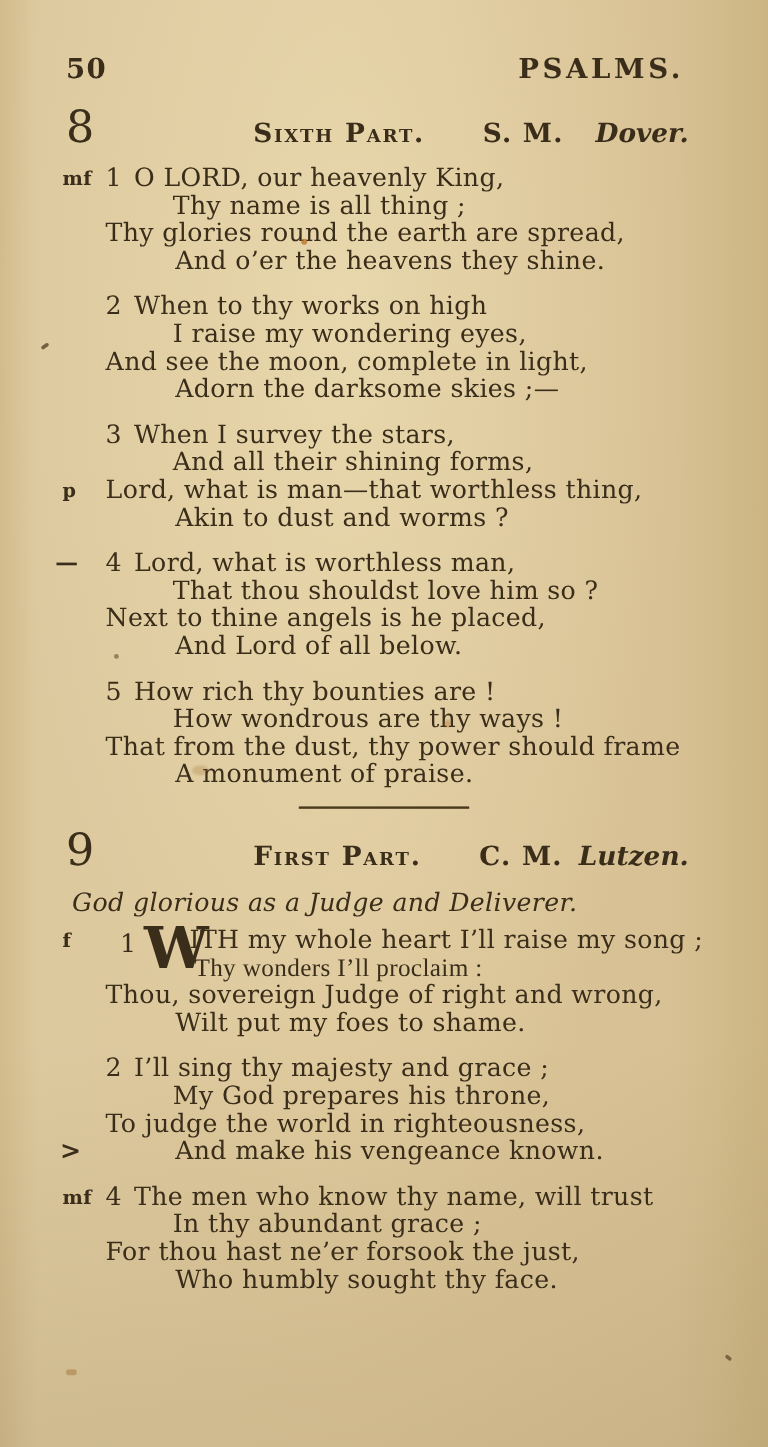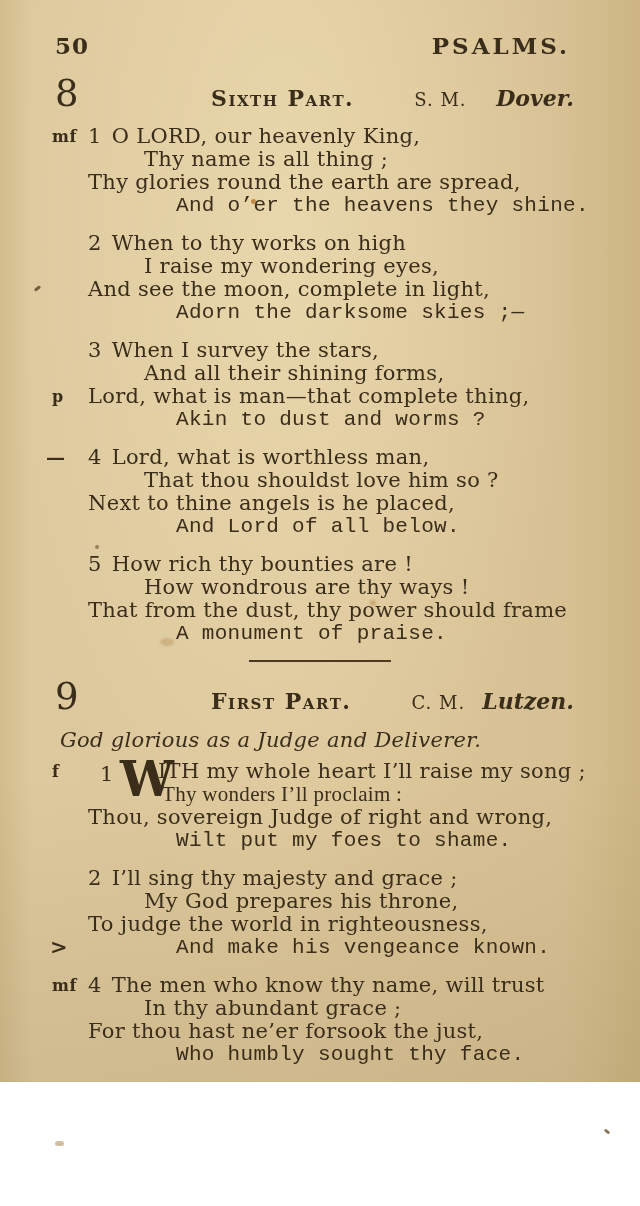--- a/index.html
+++ b/index.html
@@ -4,23 +4,23 @@
 <style>
   html, body { margin: 0; padding: 0; }
   body {
     width: 640px; height: 1206px;
     font-family: "DejaVu Serif", "Liberation Serif", serif;
     color: #3a2d1a;
     overflow: hidden;
   }
   .page {
     position: relative;
-    width: 640px; height: 1082px;
+    width: 640px; height: 1206px;
     box-sizing: border-box;
-    padding: 32px 30px 0 30px;
+    padding: 44px 30px 0 30px;
     background:
       radial-gradient(ellipse at 45% 22%, rgba(243,228,188,0.55) 0%, rgba(243,228,188,0) 58%),
       linear-gradient(180deg, rgba(0,0,0,0) 72%, rgba(110,85,45,0.12) 100%),
       linear-gradient(90deg, #d2bc8d 0%, #ddc99e 5%, #dcc79a 45%, #d7c194 88%, #ccb583 100%);
     background-color: #d8c295;
   }
   
   .pg-header { position: relative; height: 27px; }
   .pg-num {
     position: absolute; left: 25px; top: 0;
@@ -31,38 +31,38 @@
     text-align: right; font-size: 23px; font-weight: 700; letter-spacing: 3px;
   }
   
   .hymn-header {
     display: flex; align-items: baseline;
     padding: 0 36px 0 25px;
     margin-top: 16px; margin-bottom: 12px;
   }
   .hnum { font-size: 37px; line-height: 38px; width: 156px; flex: 0 0 auto; }
   .hpart { font-variant: small-caps; font-size: 22px; letter-spacing: 1.5px; font-weight: 600; }
-  .hmeter { margin-left: 60px; font-size: 18px; font-weight: 400; letter-spacing: 1px; }
+  .hmeter { margin-left: 48px; font-size: 22px; font-weight: 700; letter-spacing: 1px; }
   .htune { margin-left: auto; font-style: italic; font-weight: 700; font-size: 22px; }
   .hymn-subtitle {
     text-align: left; font-style: italic; font-size: 21px;
     margin: 2px 30px 8px 30px; letter-spacing: 0.3px;
   }
   
   .verse {
     position: relative;
     padding-left: 58px;
     margin-bottom: 15px;
     font-size: 21px;
     letter-spacing: 0.3px;
   }
   .vl { line-height: 23px; white-space: nowrap; }
   .vl2 { margin-left: 56px; }
   .vl3 { }
-  .vl4 { margin-left: 88px; font-family: Liberation Mono, monospace; }
+  .vl4 { margin-left: 58px; }
   .vnum { display: inline-block; min-width: 13px; margin-right: 10px; }
   .mark {
     position: absolute; left: 22px; top: 2px;
     font-size: 16px; font-weight: 700; letter-spacing: 0.5px;
     font-family: "DejaVu Serif", serif;
   }
   .mark.at-l3 { top: 48px; }
   .mark.at-l4 { top: 71px; }
   .mark.accent { font-size: 21px; top: 67px; left: 20px; font-weight: 700; }
   .mark.word { left: 16px; font-size: 15px; }
@@ -117,21 +117,21 @@
       <div class="vl vl1"><span class="vnum">2</span><span>When to thy works on high</span></div>
       <div class="vl vl2">I raise my wondering eyes,</div>
       <div class="vl vl3">And see the moon, complete in light,</div>
       <div class="vl vl4">Adorn the darksome skies ;—</div>
     </div>
 
     <div class="verse">
       <span class="mark at-l3">p</span>
       <div class="vl vl1"><span class="vnum">3</span><span>When I survey the stars,</span></div>
       <div class="vl vl2">And all their shining forms,</div>
-      <div class="vl vl3">Lord, what is man—that complete thing,</div>
+      <div class="vl vl3">Lord, what is man—that worthless thing,</div>
       <div class="vl vl4">Akin to dust and worms ?</div>
     </div>
 
     <div class="verse">
       <span class="mark dash">—</span>
       <div class="vl vl1"><span class="vnum">4</span><span>Lord, what is worthless man,</span></div>
       <div class="vl vl2">That thou shouldst love him so ?</div>
       <div class="vl vl3">Next to thine angels is he placed,</div>
       <div class="vl vl4">And Lord of all below.</div>
     </div>

